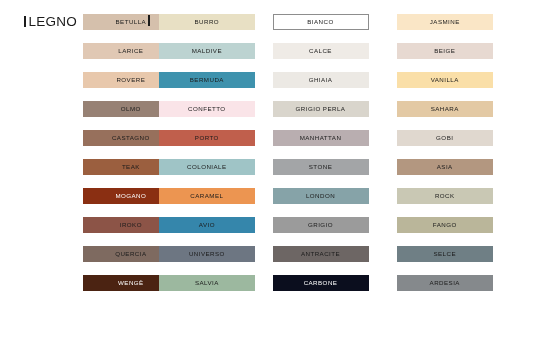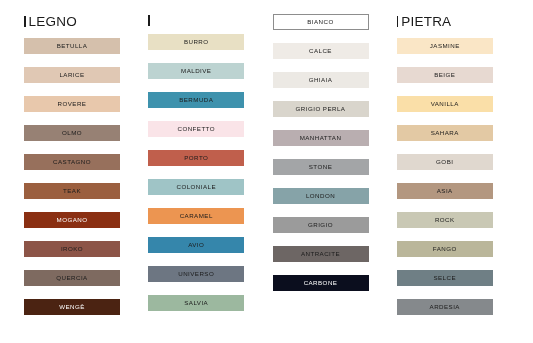--- a/index.html
+++ b/index.html
@@ -19,21 +19,21 @@
     height: 343px;
     background: #ffffff;
     box-sizing: border-box;
     display: flex;
     flex-direction: row;
     padding: 14px 18px 10px 18px;
   }
   .palette-column {
     flex: 1 1 0;
     display: flex;
-    flex-direction: column;
+    flex-direction: row;
     min-width: 0;
     padding-right: 8px;
     box-sizing: border-box;
   }
   .column-header {
     font-family: "Liberation Sans", sans-serif;
     font-size: 13.5px;
     letter-spacing: 0.2px;
     color: #1b1b1b;
     font-weight: 400;
@@ -190,24 +190,20 @@
         </div>
         <div class="swatch" style="background: rgb(109, 102, 100);">
           <span class="swatch-label" style="color: rgb(27, 27, 27);">ANTRACITE</span>
         </div>
         <div class="swatch" style="background: rgb(11, 14, 30);">
           <span class="swatch-label" style="color: rgb(255, 255, 255);">CARBONE</span>
         </div>
       </div>
     </div>
     <div class="palette-column">
-      <div class="column-header">
-        <span class="header-bar"></span>
-        <span>PIETRA</span>
-      </div>
       <div class="swatch-list">
         <div class="swatch" style="background: rgb(250, 230, 198);">
           <span class="swatch-label" style="color: rgb(27, 27, 27);">JASMINE</span>
         </div>
         <div class="swatch" style="background: rgb(231, 217, 209);">
           <span class="swatch-label" style="color: rgb(27, 27, 27);">BEIGE</span>
         </div>
         <div class="swatch" style="background: rgb(250, 223, 168);">
           <span class="swatch-label" style="color: rgb(27, 27, 27);">VANILLA</span>
         </div>

